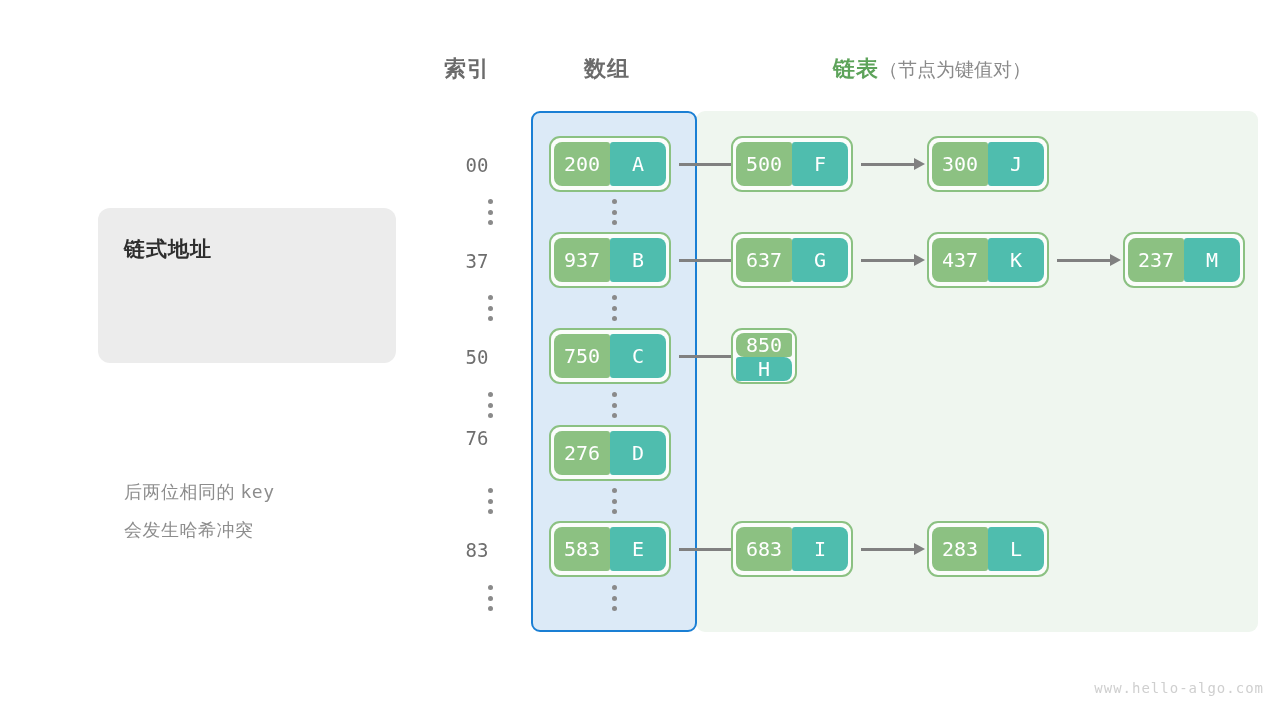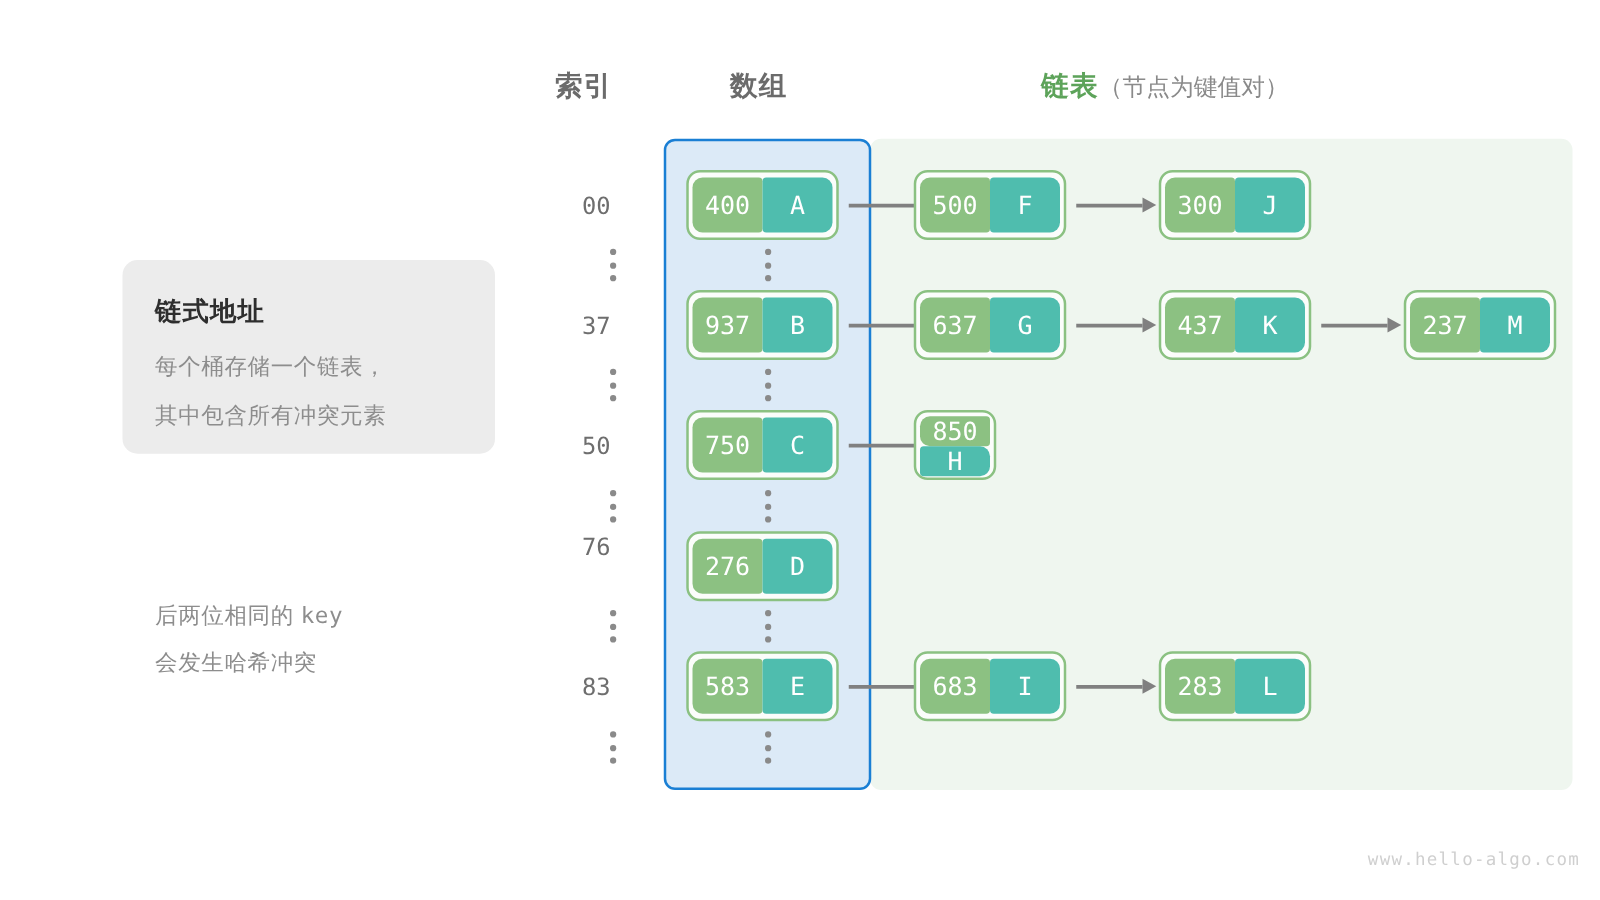--- a/index.html
+++ b/index.html
@@ -193,32 +193,30 @@
   <div class="heading" id="head-array">数组</div>
   <div class="heading" id="head-list">
     <span class="head-green">链表</span><span class="head-sub">（节点为键值对）</span>
   </div>
 
   <div id="list-panel"></div>
   <div id="array-panel"></div>
 
   <div id="info-card"></div>
   <div id="info-title">链式地址</div>
-  <div class="info-line" id="info-l1">每个桶存储一个链表，</div>
-  <div class="info-line" id="info-l2">其中包含所有冲突元素</div>
 
   <div class="hash-line" id="hash-l1">
     <span>后两位相同的</span>&nbsp;<span class="mono">key</span>
   </div>
   <div class="hash-line" id="hash-l2">会发生哈希冲突</div>
 
   <div id="rows-layer">
       <div class="index-label" style="top: 154px; text-align: center;">00</div>
       <div class="node" style="left: 509px; top: 136px;">
-        <div class="cell key">400</div>
+        <div class="cell key">200</div>
         <div class="cell val">A</div>
       </div>
       <div class="arrow" style="left: 639px; top: 158px; width: 64px;">
         <span class="shaft"></span>
         <span class="head"></span>
       </div>
       <div class="node" style="left: 691px; top: 136px;">
         <div class="cell key">500</div>
         <div class="cell val">F</div>
       </div>

